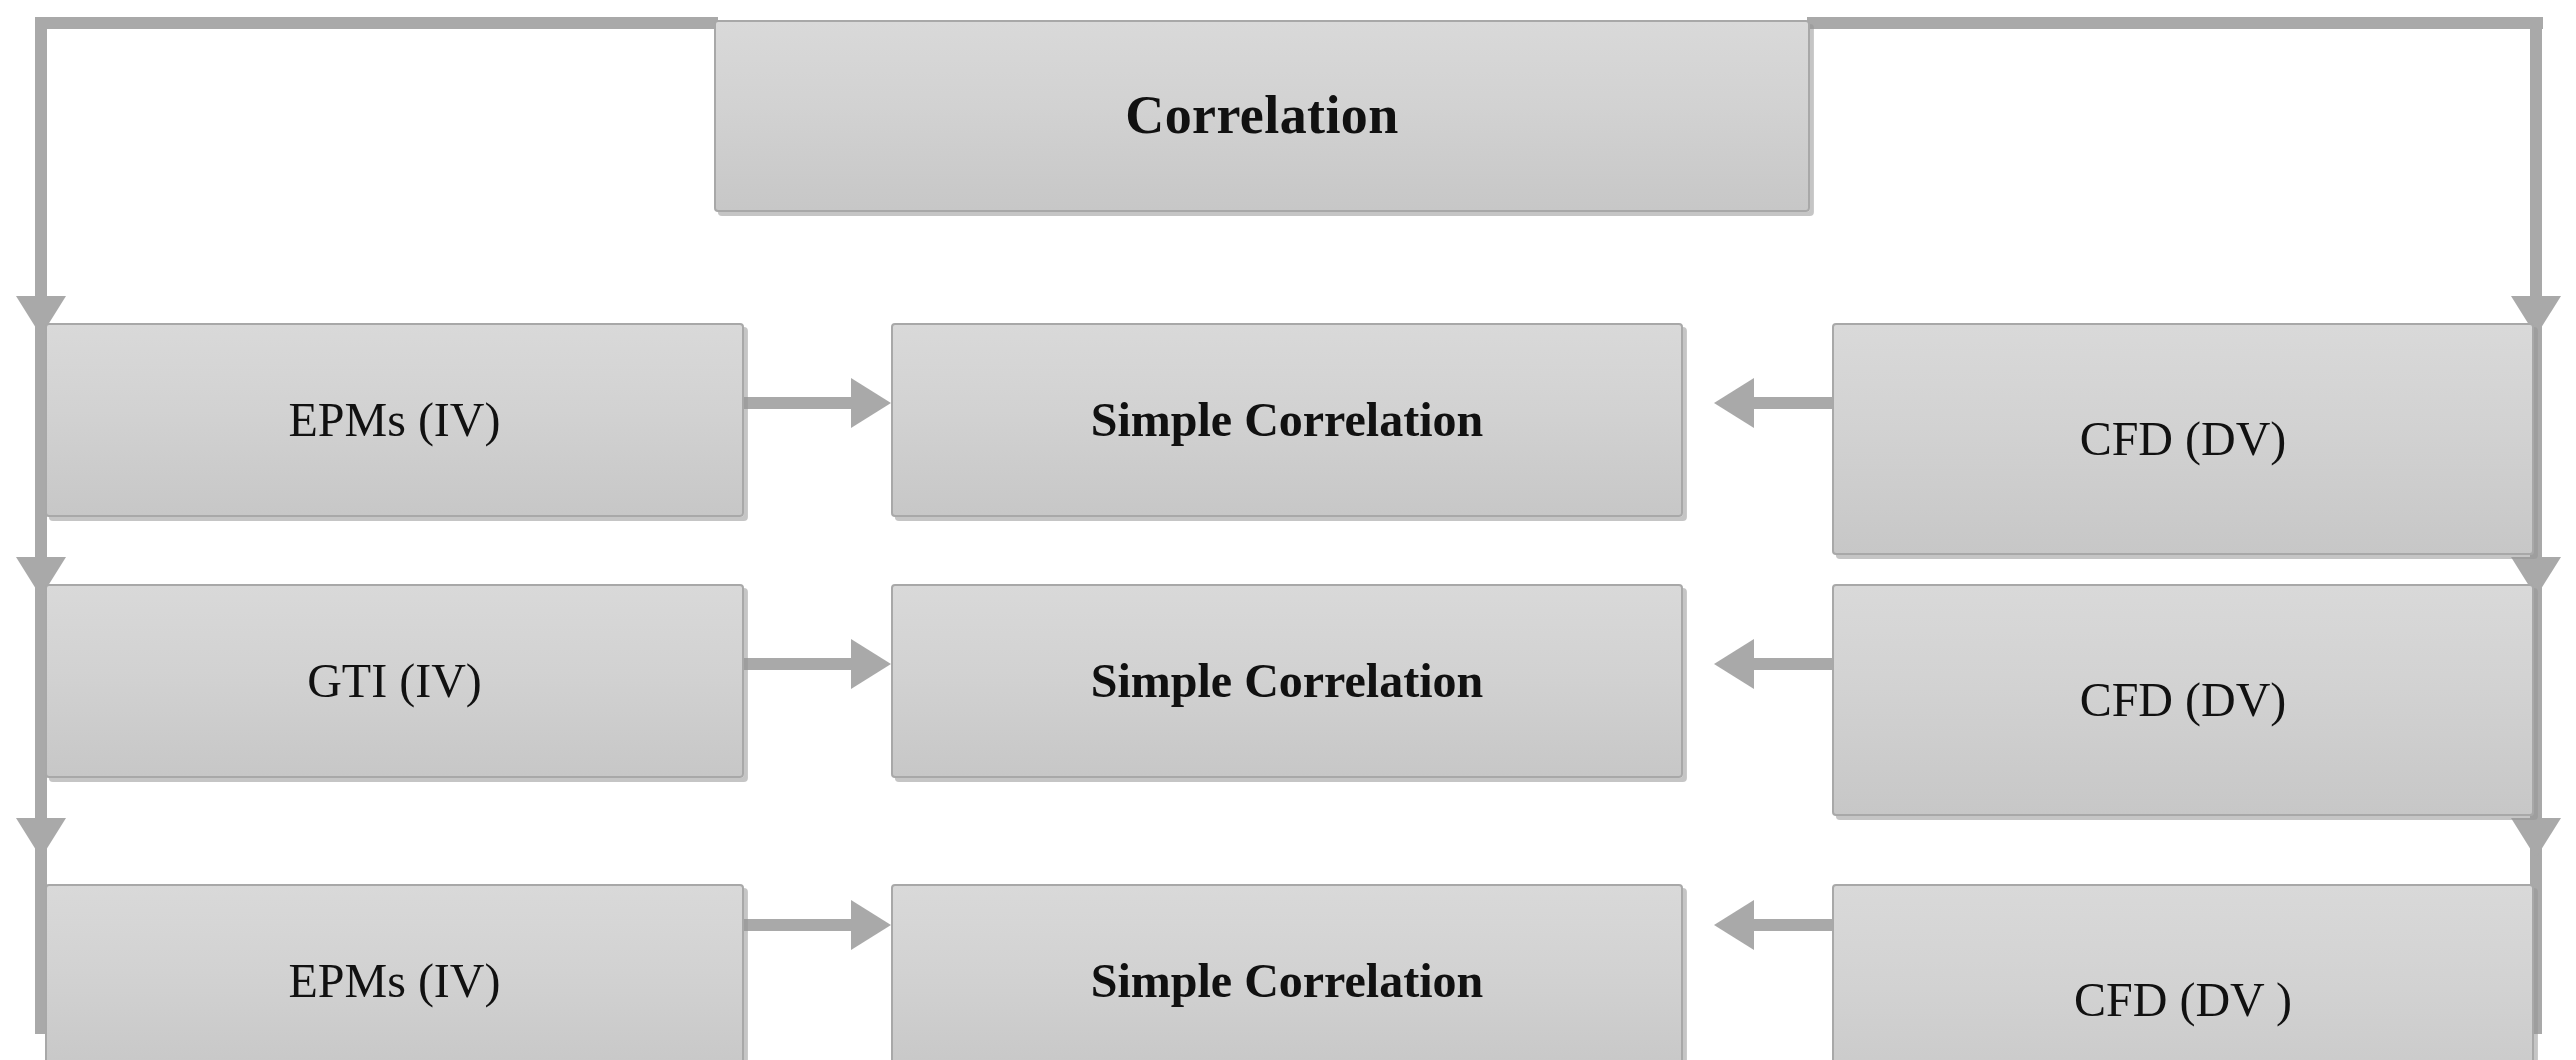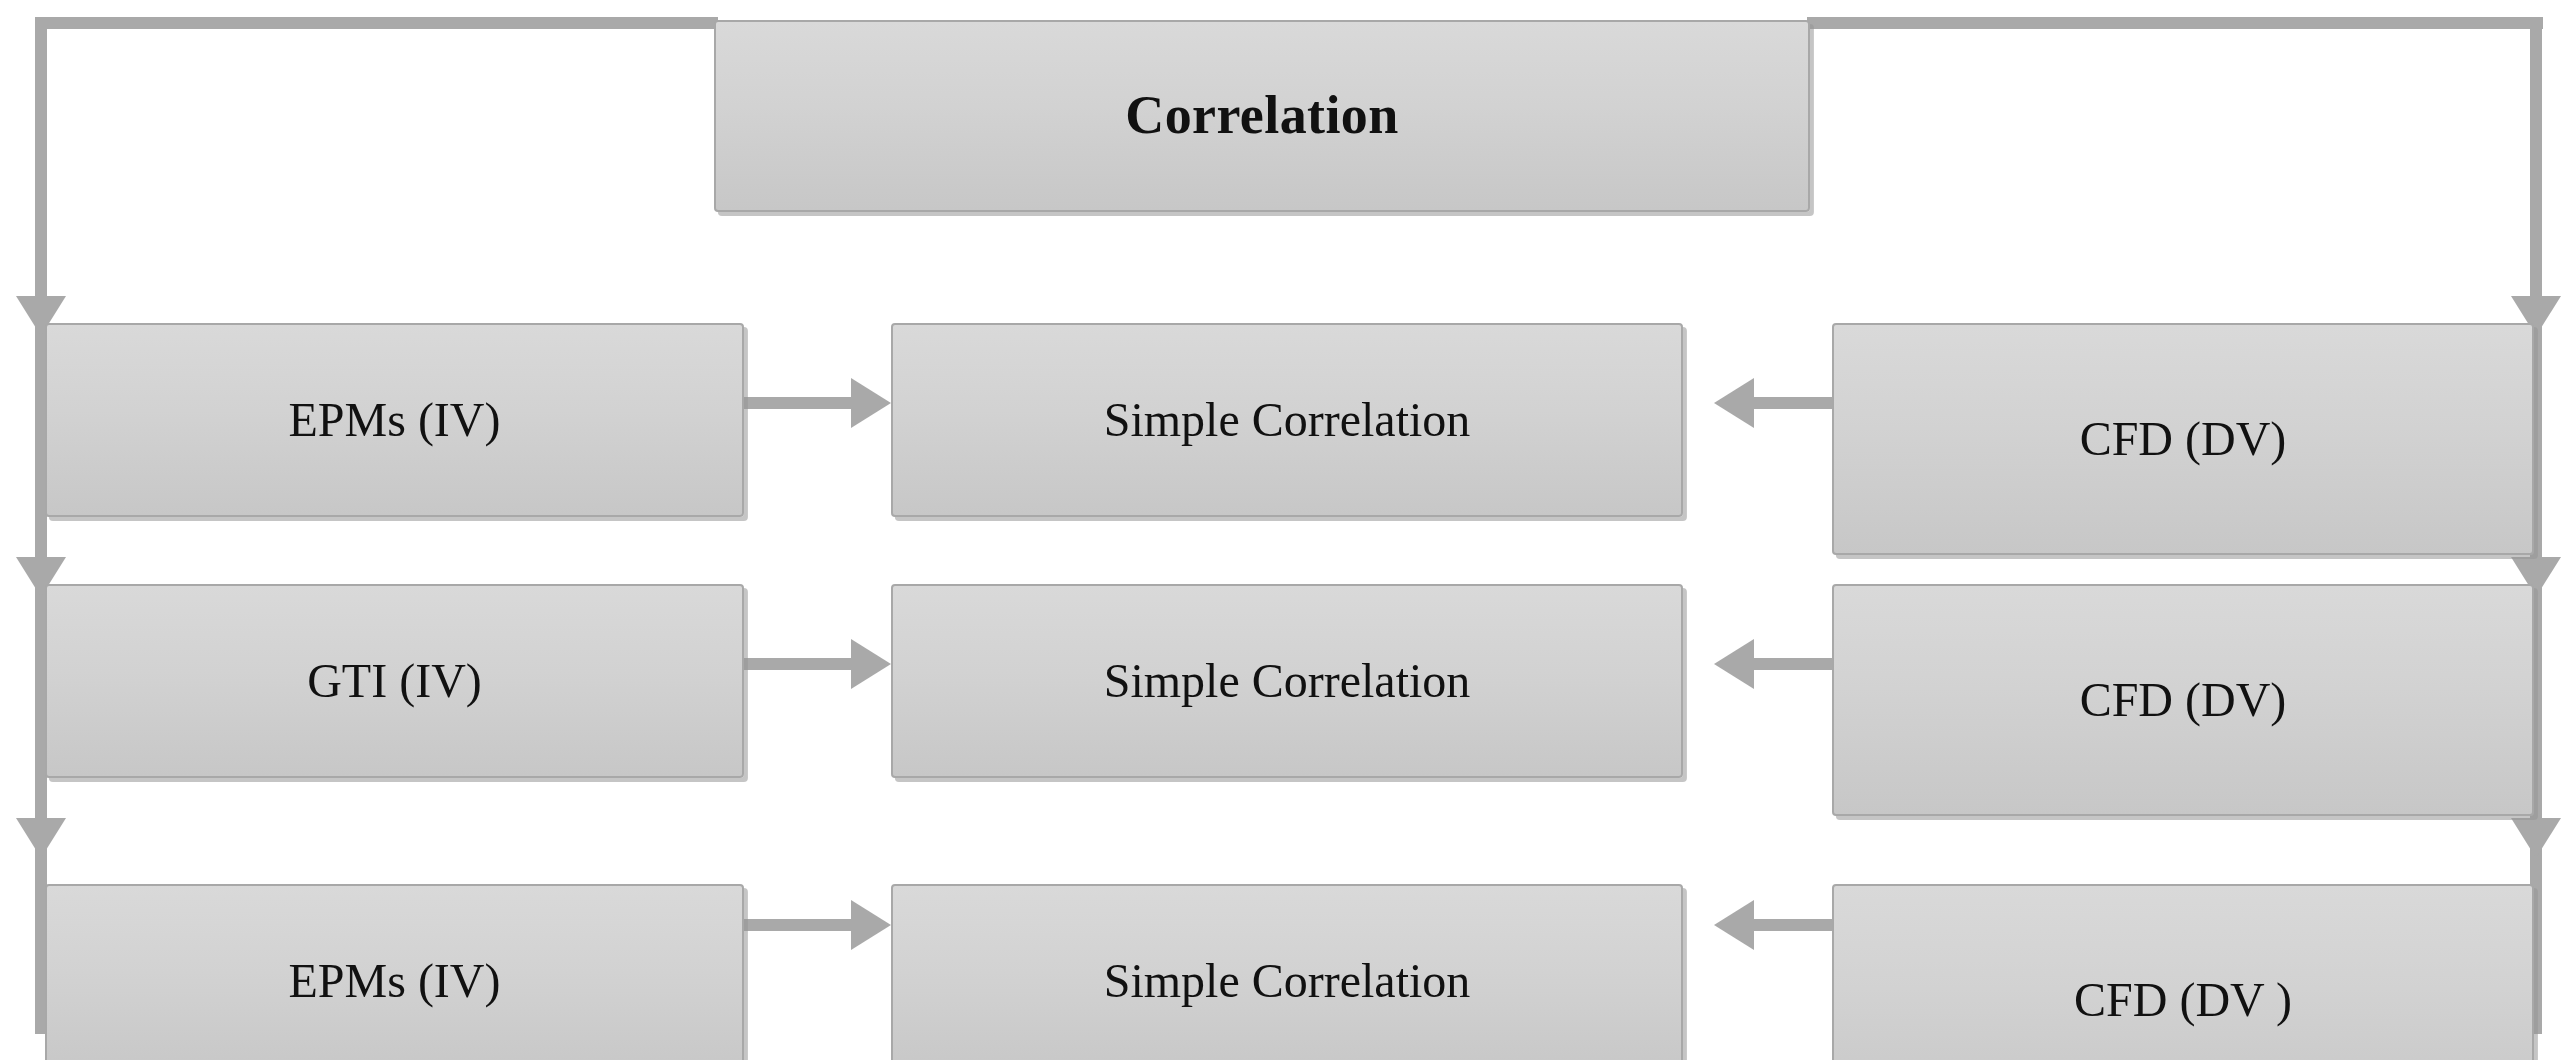--- a/index.html
+++ b/index.html
@@ -60,20 +60,21 @@
     width: 699px;
     height: 194px;
     font-size: 48px;
   }
   
   .node-mid {
     left: 891px;
     width: 792px;
     height: 194px;
     font-size: 48px;
+    font-weight: bold;
   }
   
   .node-dv {
     left: 1832px;
     width: 702px;
     height: 232px;
     font-size: 48px;
   }
 
   .row1 { top: 323px; }

